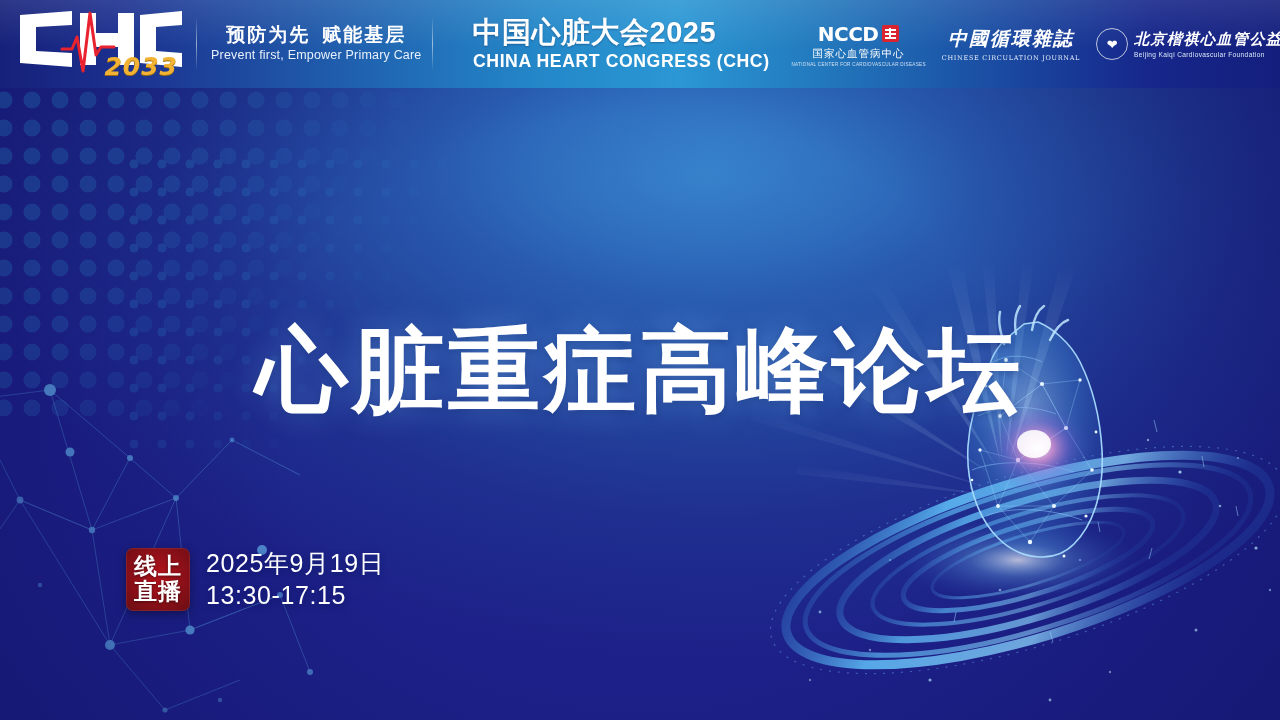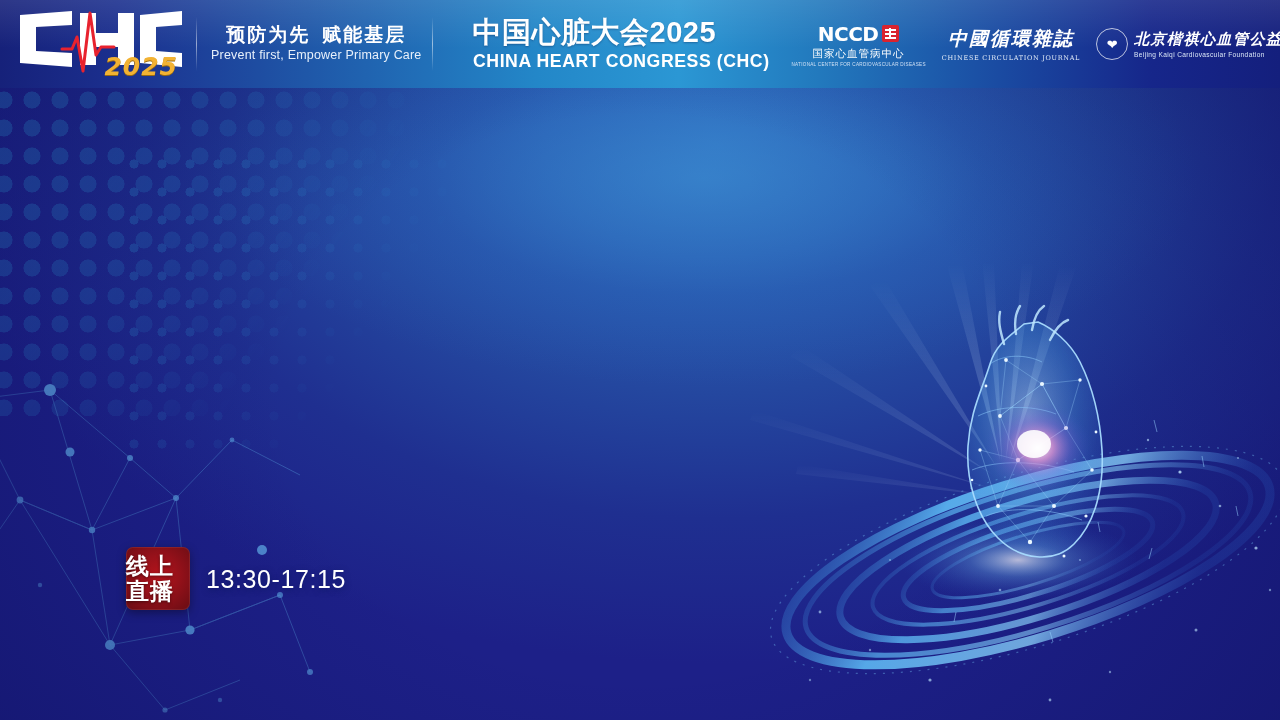--- a/index.html
+++ b/index.html
@@ -168,21 +168,21 @@
   
   .live{
     position:absolute;left:126px;top:547px;
     display:flex;align-items:center;gap:16px;
   }
   .live-badge{
     width:64px;height:63px;border-radius:7px;flex:none;
     background:
       radial-gradient(ellipse 70% 70% at 50% 45%, #b3131b 0%, #97111a 45%, #6d0d14 100%);
     box-shadow:0 3px 10px rgba(0,0,0,.35), inset 0 0 0 1px rgba(255,255,255,.08);
-    display:flex;flex-direction:column;align-items:flex-start;justify-content:center;
+    display:flex;flex-direction:column;align-items:center;justify-content:center;
     line-height:1.08;
   }
   .live-badge span{
     font-size:23px;font-weight:bold;color:#fff;letter-spacing:1px;
     text-shadow:0 1px 3px rgba(0,0,0,.5);
   }
   .live-text{display:flex;flex-direction:column;line-height:1.28;}
   .live-text .d,.live-text .t{
     font-size:25px;color:#fff;letter-spacing:.6px;white-space:nowrap;
     text-shadow:0 2px 6px rgba(5,20,80,.6);
@@ -364,21 +364,21 @@
 
     <div class="chc-logo">
       <svg viewBox="0 0 172 74" width="172" height="74">
         <g fill="#ffffff">
           <path d="M6 8 L58 4 L58 18 L22 20 L22 44 L58 46 L58 60 L6 56 Z"></path>
           <path d="M66 6 L82 6 L82 26 L104 26 L104 6 L120 6 L120 58 L104 58 L104 40 L82 40 L82 58 L66 58 Z"></path>
           <path d="M126 8 L168 4 L168 18 L142 20 L142 44 L168 46 L168 60 L126 56 Z"></path>
         </g>
         <path d="M48 42 L58 42 L63 30 L69 64 L76 6 L82 48 L87 40 L100 40" fill="none" stroke="#e8222e" stroke-width="3" stroke-linejoin="round" stroke-linecap="round"></path>
       </svg>
-      <div class="chc-2025">2025</div>
+      <div class="chc-2025">2033</div>
     </div>
 
     <div class="divider"></div>
 
     <div class="tagline">
       <div class="cn"><span>预防为先</span><span class="gap"></span><span>赋能基层</span></div>
       <div class="en">Prevent first, Empower Primary Care</div>
     </div>
 
     <div class="divider"></div>
@@ -410,24 +410,26 @@
         </div>
         <div class="kaiqi-txt">
           <div class="kaiqi-cn">北京楷祺心血管公益基金会</div>
           <div class="kaiqi-en">Beijing Kaiqi Cardiovascular Foundation</div>
         </div>
       </div>
 
     </div>
   </div>
 
+  <h1 class="main-title">心脏重症高峰论坛</h1>
 
   <div class="live">
     <div class="live-badge">
       <span>线上</span>
       <span>直播</span>
     </div>
     <div class="live-text">
+      <div class="d">2025年9月19日</div>
       <div class="t">13:30-17:15</div>
     </div>
   </div>
 
 </div>
 
 </body></html>

